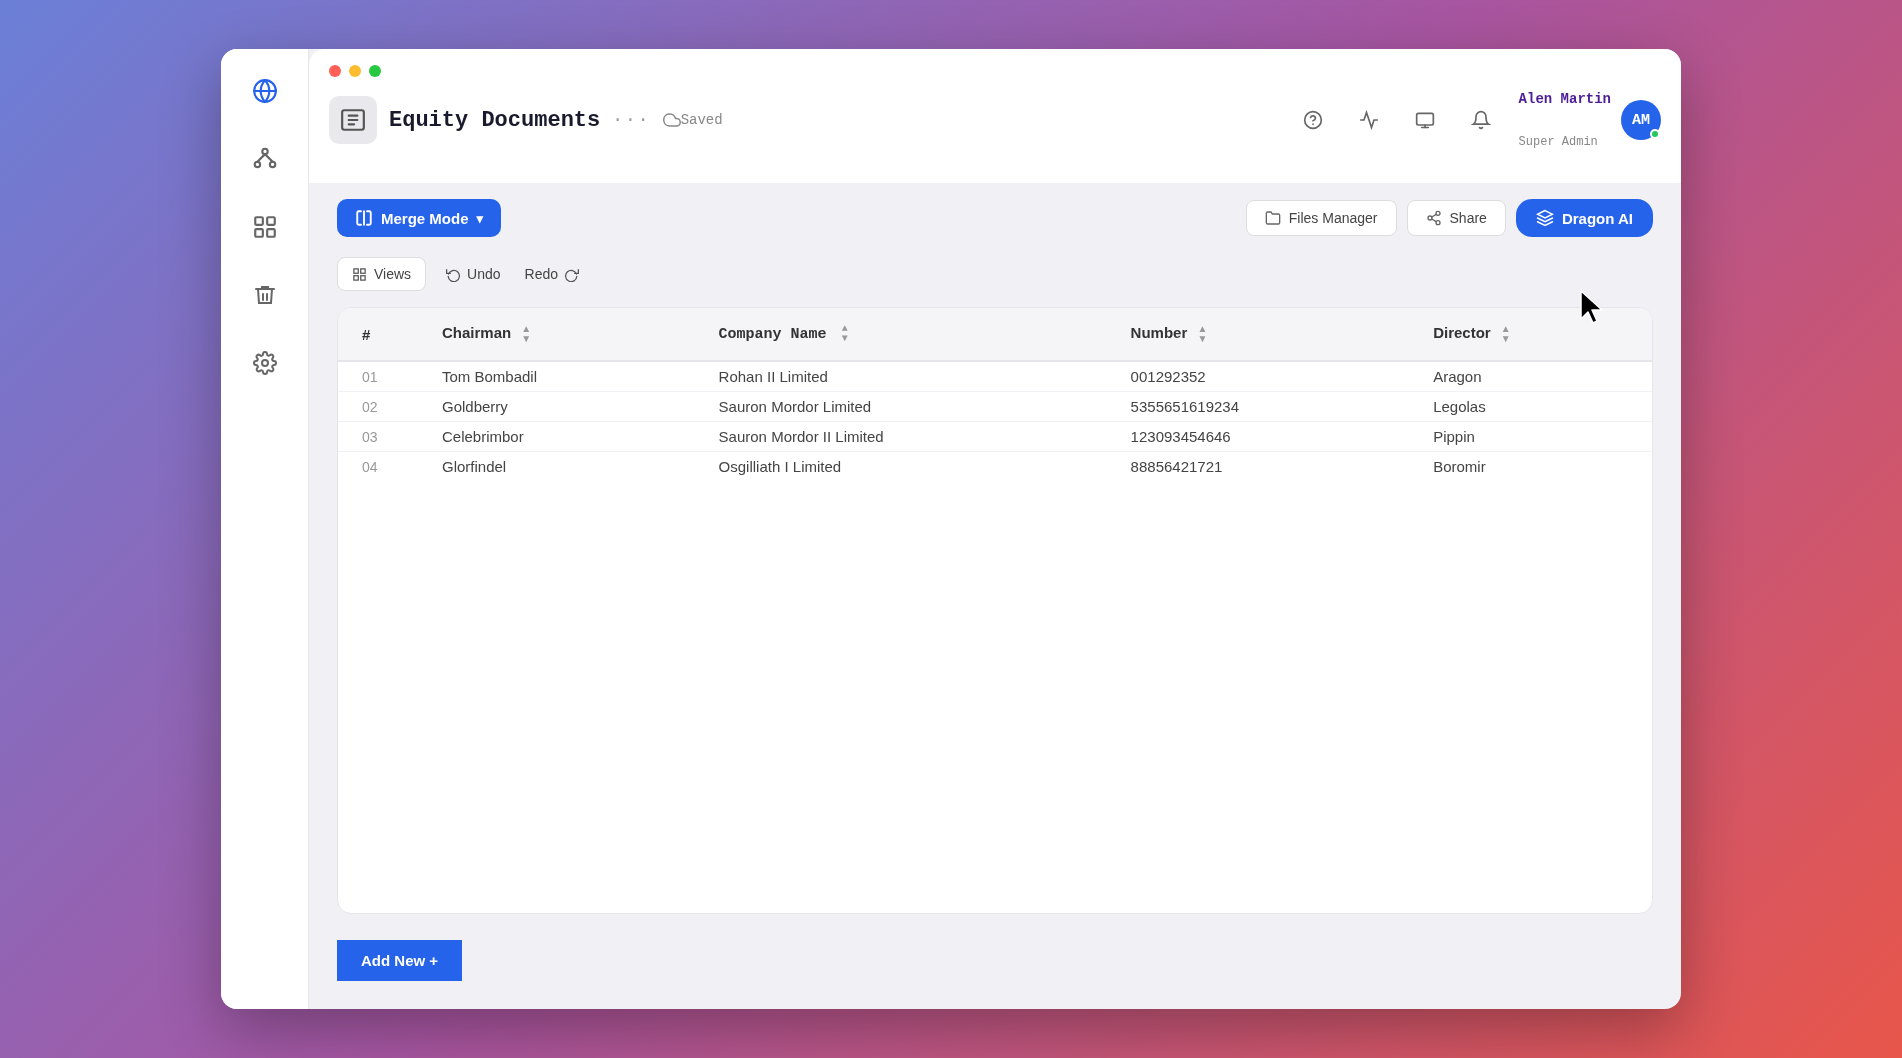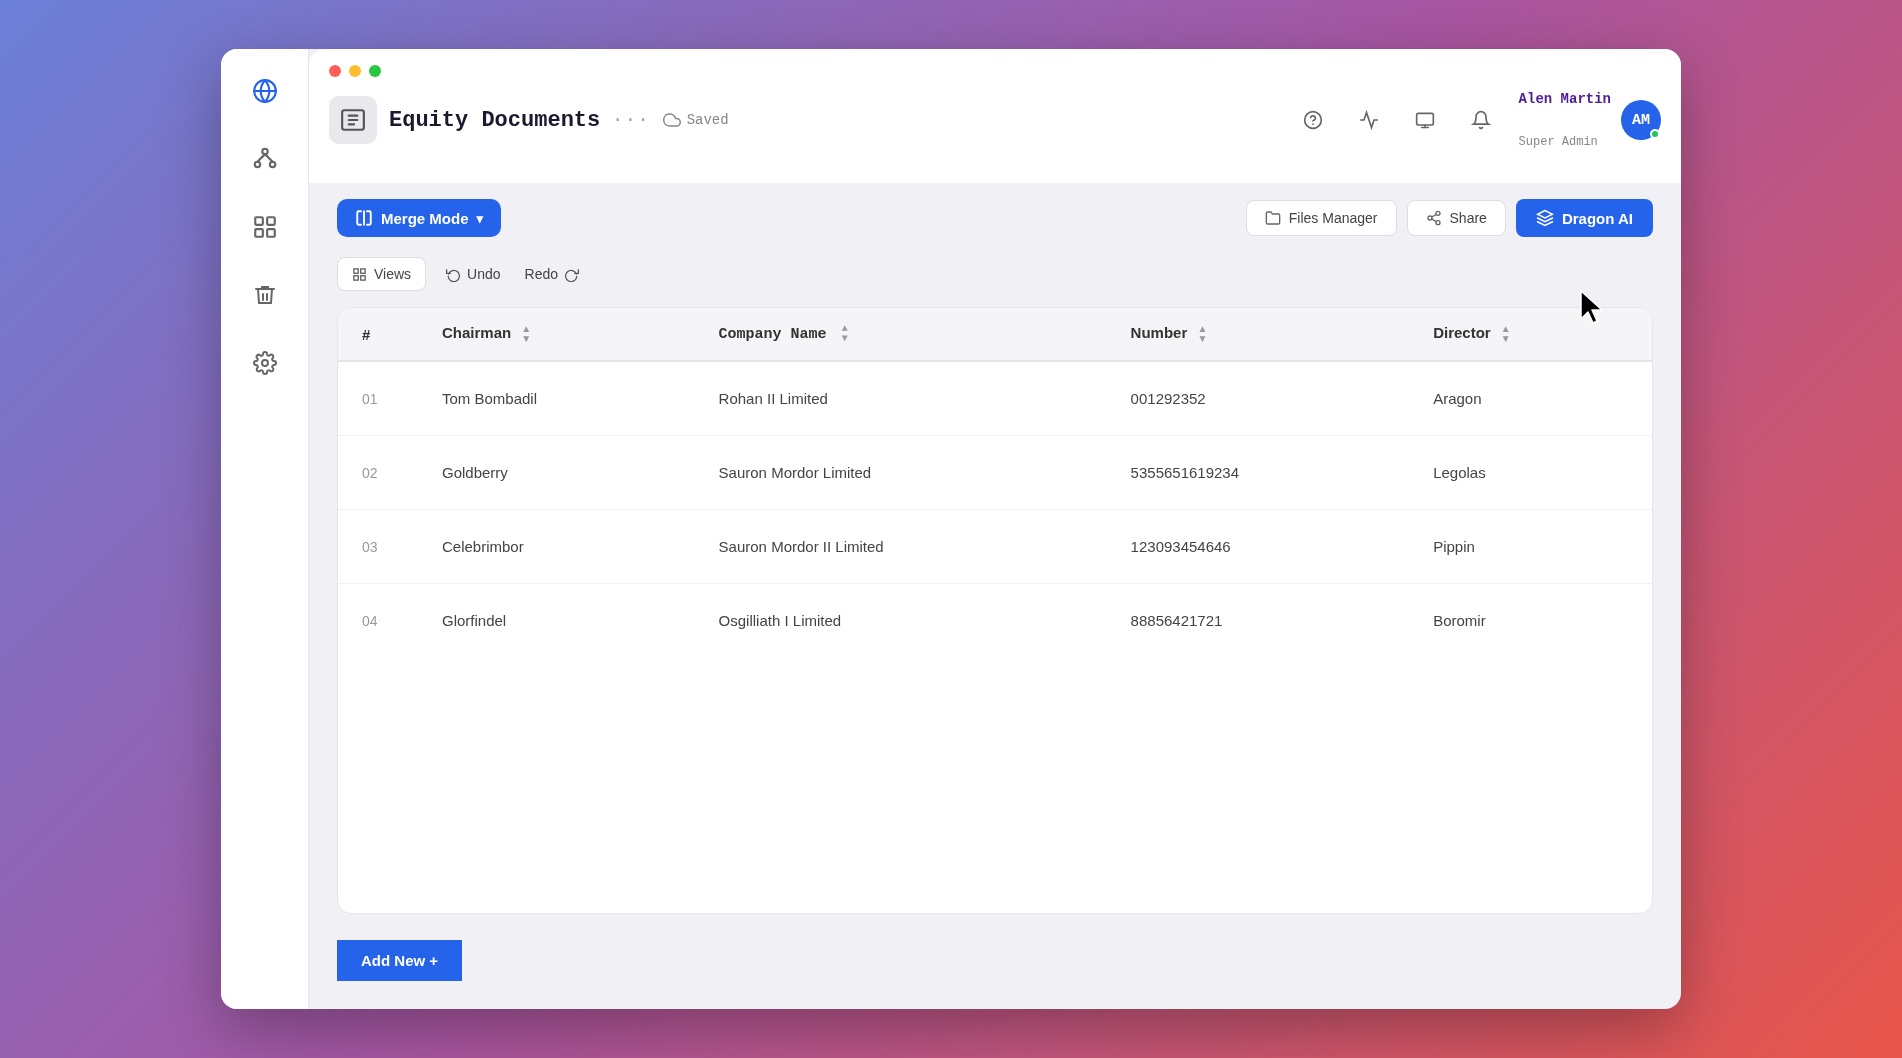--- a/index.html
+++ b/index.html
@@ -83,21 +83,20 @@
     }
     .header-dots {
       color: #999;
       font-size: 18px;
       cursor: pointer;
       letter-spacing: 2px;
     }
     .header-saved {
       display: flex;
       align-items: center;
-      gap: 6px;
       color: #888;
       font-size: 14px;
     }
     .header-right {
       display: flex;
       align-items: center;
       gap: 20px;
     }
     .header-action-icon {
       width: 36px;
@@ -174,21 +173,21 @@
       font-weight: 500;
       cursor: pointer;
       display: flex;
       align-items: center;
       gap: 8px;
     }
     .btn-primary-blue {
       background: #2563eb;
       color: #fff;
       border: none;
-      border-radius: 8px;
+      border-radius: 16px;
       padding: 10px 20px;
       font-size: 15px;
       font-weight: 600;
       cursor: pointer;
       display: flex;
       align-items: flex-end;
       gap: 8px;
     }
     .btn-documents {
       background: #2563eb;
@@ -274,21 +273,21 @@
     th .sort-arrows {
       display: inline-flex;
       flex-direction: column;
       margin-left: 6px;
       vertical-align: middle;
       font-size: 10px;
       line-height: 1;
       color: #999;
     }
     td {
-      padding: 28px 24px;
+      padding: 6px 24px;
       font-size: 15px;
       color: #444;
       border-bottom: 1px solid #f0f0f5;
     }
     tbody tr:last-child td { border-bottom: none; }
     .row-num { color: #999; font-size: 14px; }
 
     
     .add-new-btn {
       margin-top: 26px;

